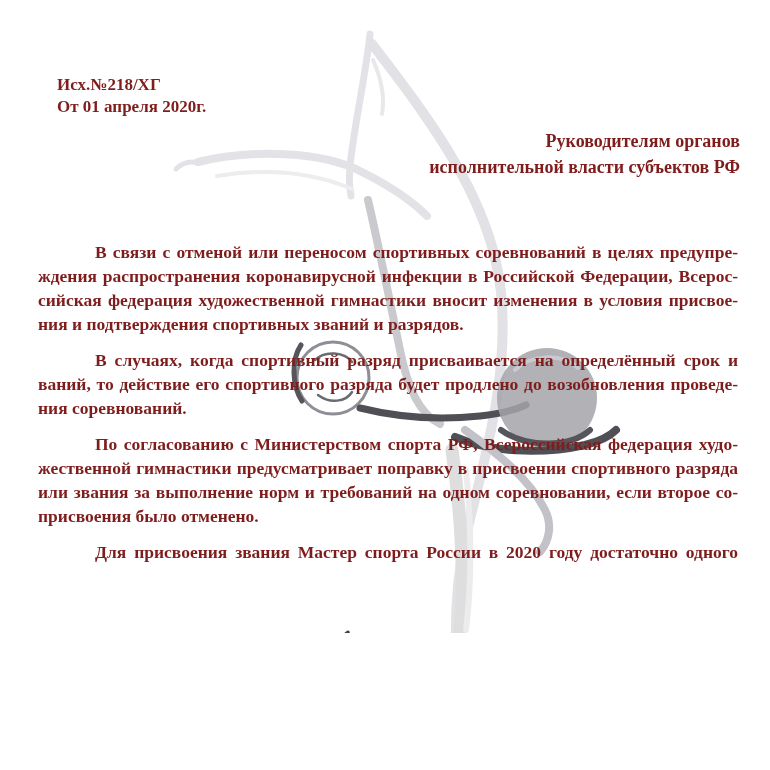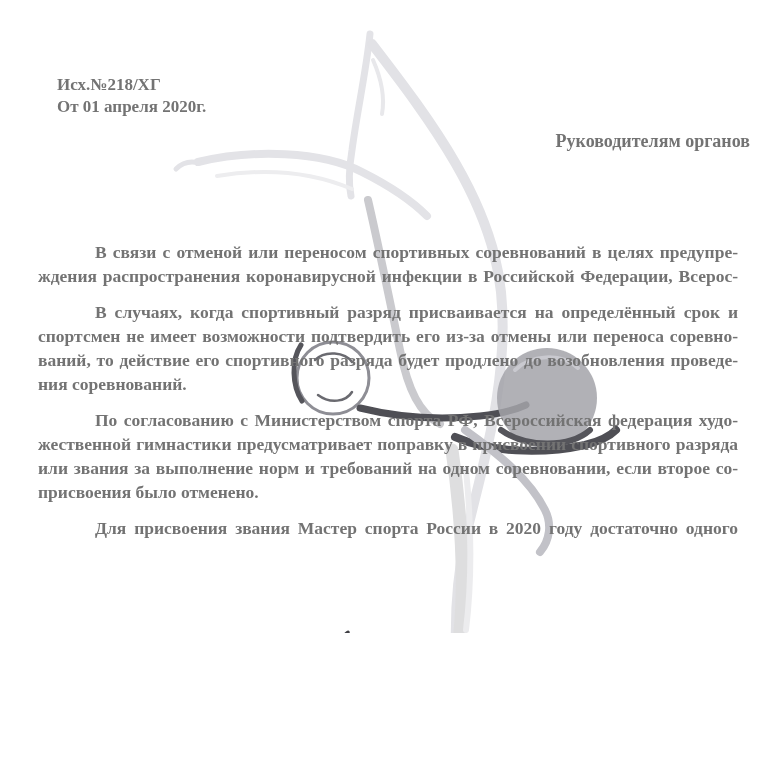--- a/index.html
+++ b/index.html
@@ -1,23 +1,23 @@
 <!DOCTYPE html>
 <html><head>
 <meta charset="utf-8">
 <style>
   html,body{margin:0;padding:0;background:#fff;}
   .page{
     position:relative;width:770px;height:633px;background:#fff;overflow:hidden;
-    font-family:"Liberation Serif","DejaVu Serif",serif;color:#737373;
+    font-family:"Liberation Serif","DejaVu Serif",serif;color:#7f1d1d;
   }
   .watermark{position:absolute;left:0;top:0;width:770px;height:770px;z-index:0;}
   .content{position:absolute;left:0;top:0;width:770px;height:770px;z-index:1;}
   .letterhead{position:absolute;left:57px;top:74px;font-size:17px;font-weight:700;line-height:22px;white-space:nowrap;}
-  .recipient{position:absolute;right:20px;top:128px;font-size:18px;font-weight:700;line-height:26px;text-align:right;white-space:nowrap;}
+  .recipient{position:absolute;right:30px;top:128px;font-size:18px;font-weight:700;line-height:26px;text-align:right;white-space:nowrap;}
   .body-text{position:absolute;left:38px;top:240px;width:700px;font-size:17.5px;font-weight:700;}
   .para{margin:0 0 12px 0;padding:0;}
   .tl{
     line-height:24px;height:24px;overflow:hidden;
     text-align:justify;text-align-last:justify;
     -moz-text-align-last:justify;
   }
   .tl.first{padding-left:57px;}
   .tl.last{text-align-last:left;-moz-text-align-last:left;}
   .sig-row{position:absolute;top:670px;left:0;width:770px;font-size:17.5px;font-weight:700;}
@@ -66,30 +66,32 @@
 
   <div class="content">
 
     <div class="letterhead">
       <div>Исх.№218/ХГ</div>
       <div>От 01 апреля 2020г.</div>
     </div>
 
     <div class="recipient">
       <div>Руководителям органов</div>
+      <div>исполнительной власти субъектов РФ</div>
     </div>
 
     <div class="body-text">
       <div class="para">
         <div class="tl first">В связи с отменой или переносом спортивных соревнований в целях предупре-</div>
         <div class="tl">ждения распространения коронавирусной инфекции в Российской Федерации, Всерос-</div>
+        <div class="tl">сийская федерация художественной гимнастики вносит изменения в условия присвое-</div>
+        <div class="tl last">ния и подтверждения спортивных званий и разрядов.</div>
       </div>
       <div class="para">
         <div class="tl first">В случаях, когда спортивный разряд присваивается на определённый срок и</div>
-        <div class="tl">спортсмен не имеет возможности подтвердить его из-за отмены или переноса соревно-</div>
         <div class="tl">ваний, то действие его спортивного разряда будет продлено до возобновления проведе-</div>
         <div class="tl last">ния соревнований.</div>
       </div>
       <div class="para">
         <div class="tl first">По согласованию с Министерством спорта РФ, Всероссийская федерация худо-</div>
         <div class="tl">жественной гимнастики предусматривает поправку в присвоении спортивного разряда</div>
         <div class="tl">или звания за выполнение норм и требований на одном соревновании, если второе со-</div>
         <div class="tl last">присвоения было отменено.</div>
       </div>
       <div class="para">

